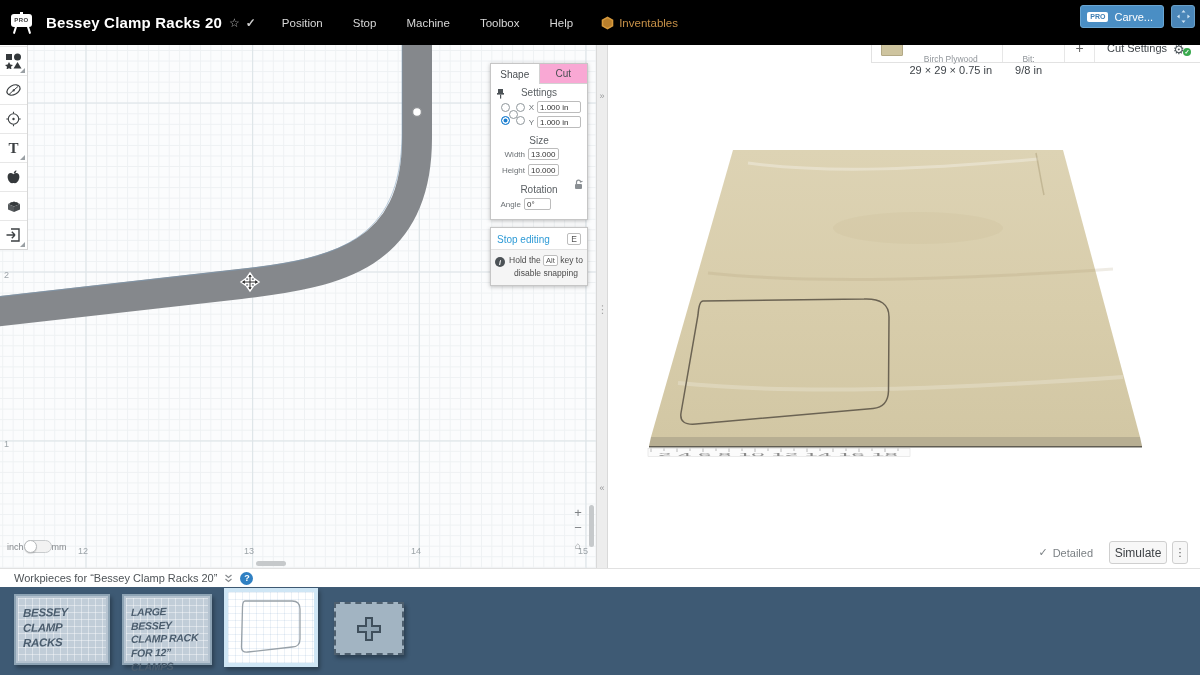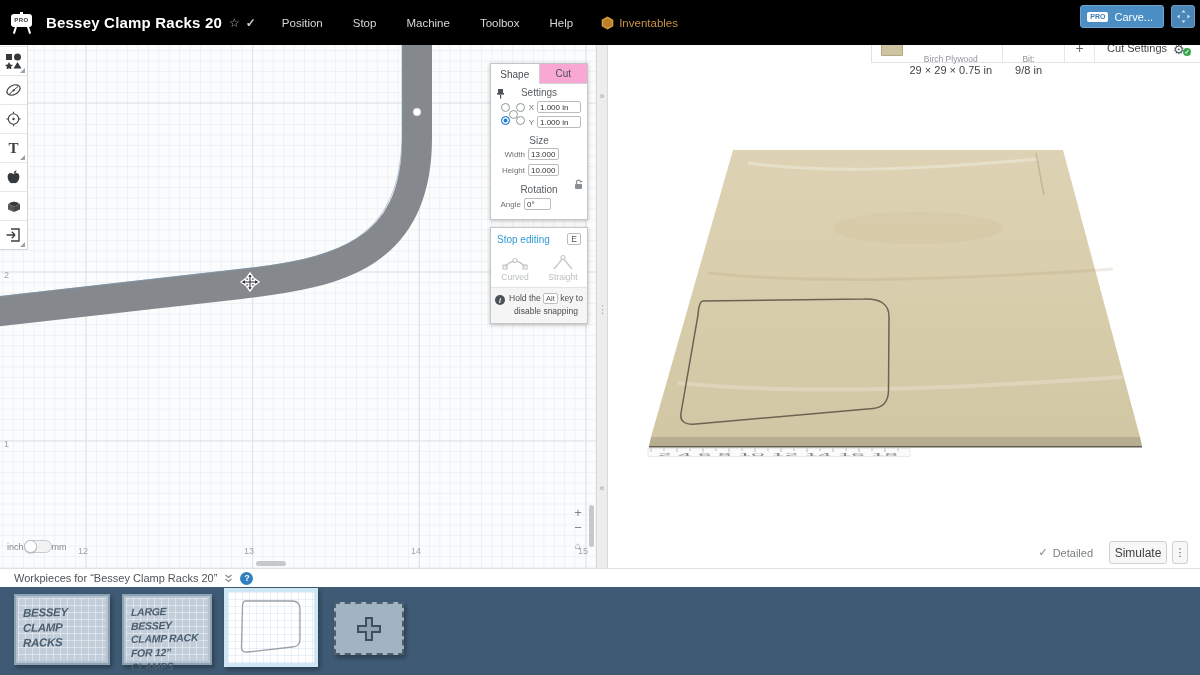--- a/index.html
+++ b/index.html
@@ -307,38 +307,20 @@
       <span class="fl2" style="width:22px;">Angle</span>
       <input class="tin" style="width: 27px;" value="0°">
     </div>
   </div>
 </div>
 
 <div id="edit-card" class="card">
   <div id="edit-head">
     <span id="stop-editing">Stop editing</span>
     <span class="keybadge">E</span>
-  </div>
-  <div id="edit-btns">
-    <div class="ebtn">
-      <svg width="26" height="16" viewBox="0 0 26 16">
-        <path d="M3 13 Q13 1 23 13" fill="none" stroke="#c4c8cb" stroke-width="1.4"></path>
-        <rect x="1" y="11" width="4" height="4" fill="none" stroke="#c4c8cb" stroke-width="1.2"></rect>
-        <rect x="21" y="11" width="4" height="4" fill="none" stroke="#c4c8cb" stroke-width="1.2"></rect>
-        <circle cx="13" cy="6.5" r="2" fill="#fff" stroke="#c4c8cb" stroke-width="1.2"></circle>
-      </svg>
-      <span class="elbl">Curved</span>
-    </div>
-    <div class="ebtn">
-      <svg width="26" height="16" viewBox="0 0 26 16">
-        <path d="M4 15 L13 4 L22 15" fill="none" stroke="#c4c8cb" stroke-width="1.4"></path>
-        <circle cx="13" cy="3.5" r="2" fill="#fff" stroke="#c4c8cb" stroke-width="1.2"></circle>
-      </svg>
-      <span class="elbl">Straight</span>
-    </div>
   </div>
   <div id="edit-hint">
     <span id="info-dot">i</span>
     <div id="hint-text">
       <span>Hold the</span>
       <span class="keybadge">Alt</span>
       <span>key to</span><br>
       <span>disable snapping</span>
     </div>
   </div>

